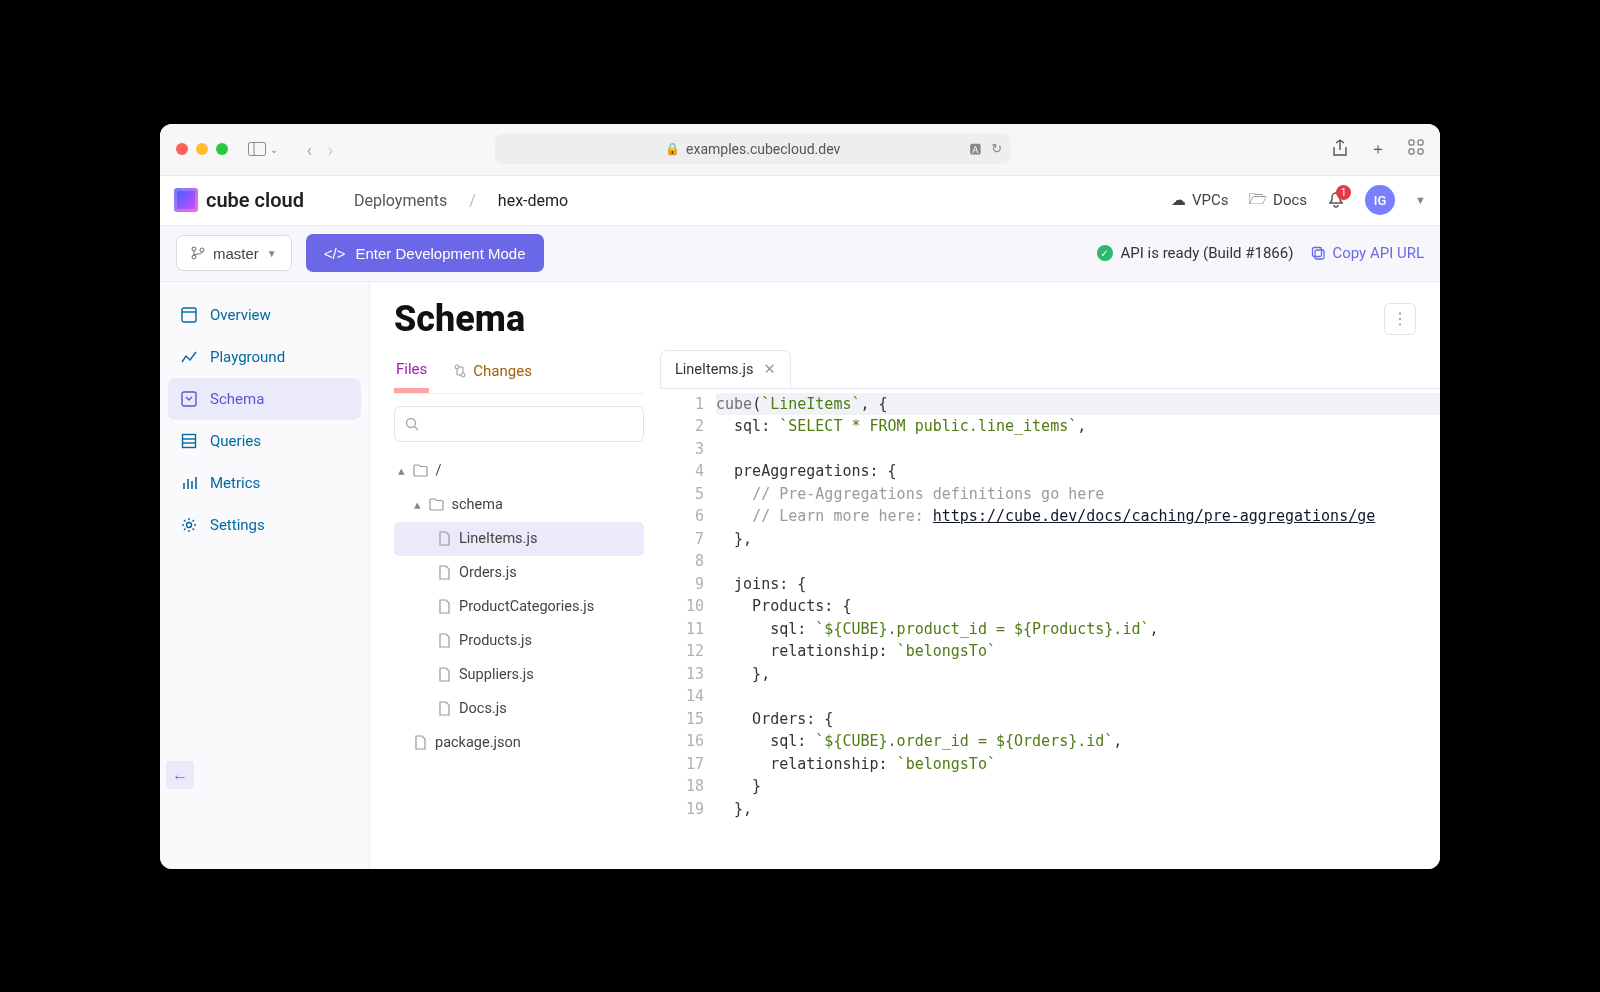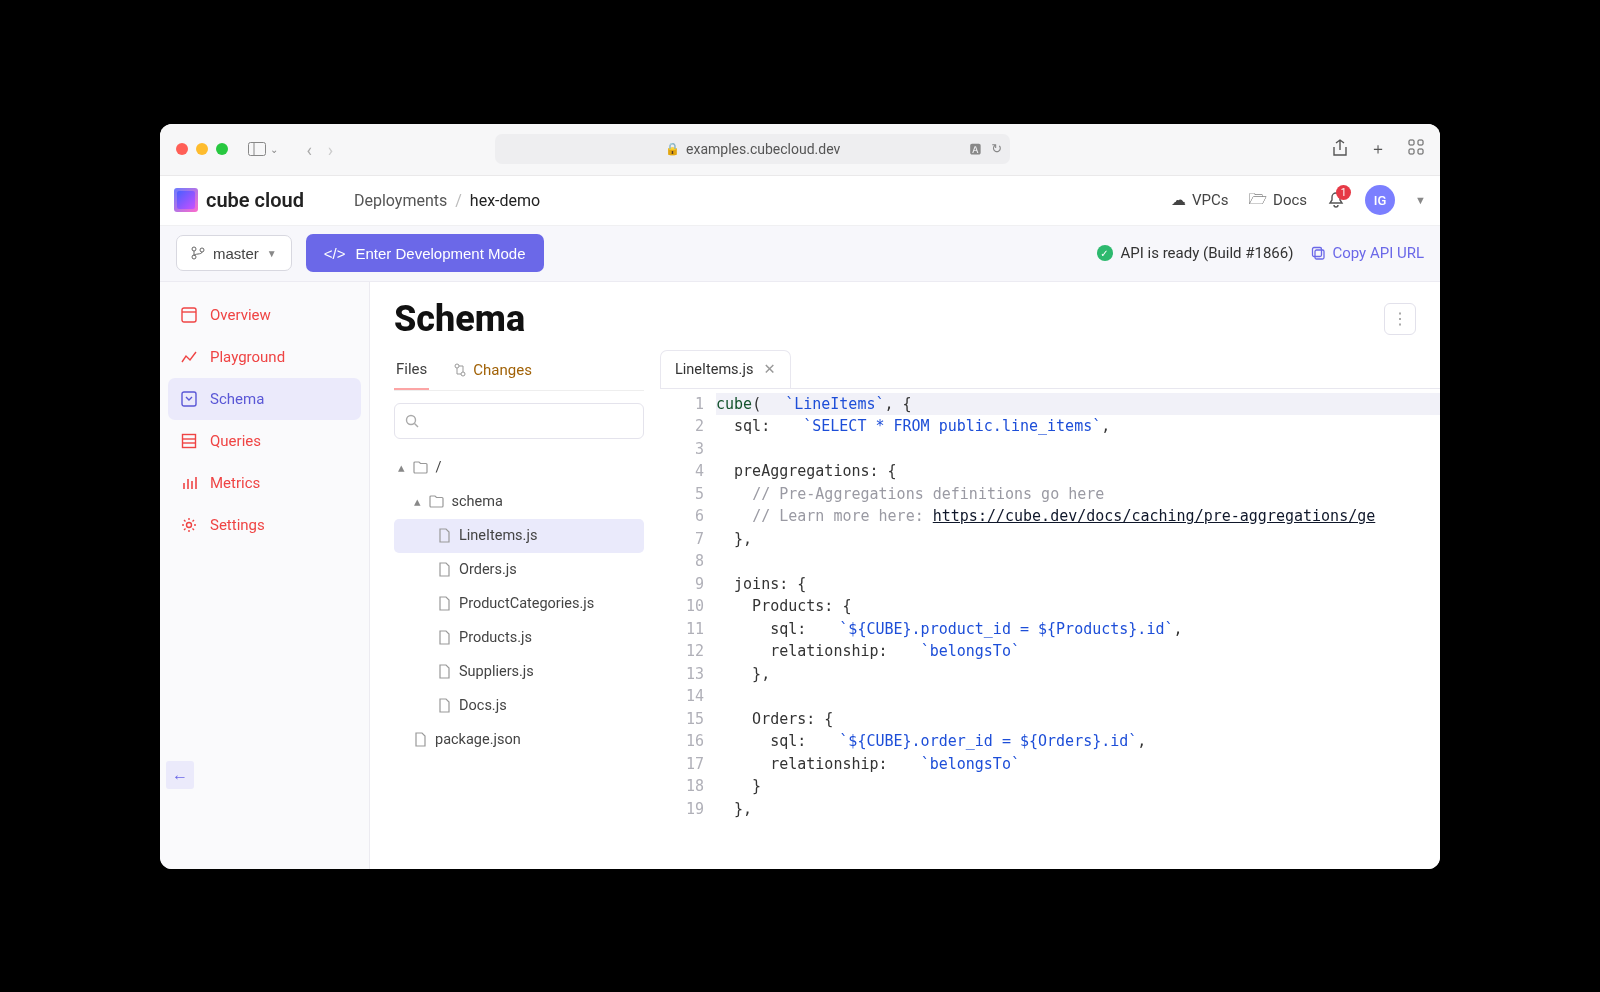--- a/index.html
+++ b/index.html
@@ -66,21 +66,21 @@
 .logo { display:flex; align-items:center; gap:8px; font-weight:600; font-size:20px; color:#222; }
 .logo-mark {
   width:24px; height:24px;
   background: linear-gradient(135deg,#6b7cff,#ff6bcb);
   border-radius:3px;
   position:relative;
 }
 .logo-mark::before{
   content:"";position:absolute;inset:3px;background:linear-gradient(135deg,#4a5fff,#c94fff);border-radius:2px;
 }
-.breadcrumb { margin-left: 50px; color:#555; font-size:16px; display:flex; gap:8px; align-items:center; }
+.breadcrumb { margin-left: 50px; color:#555; font-size:16px; display:flex; gap:22px; align-items:center; }
 .breadcrumb .sep { color:#bbb; }
 .breadcrumb .current { color:#222; }
 .header-right { margin-left:auto; display:flex; align-items:center; gap:20px; font-size:15px; color:#444; }
 .hr-item { display:flex; align-items:center; gap:6px; cursor:pointer; }
 .bell-wrap { position:relative; }
 .bell-badge {
   position:absolute; top:-6px; right:-6px;
   background:#e63946; color:#fff; font-size:10px;
   width:15px; height:15px; border-radius:50%;
   display:flex; align-items:center; justify-content:center;
@@ -120,21 +120,21 @@
   width: 210px;
   background:#fafafc;
   border-right:1px solid #ecebf1;
   padding:12px 8px;
   display:flex; flex-direction:column;
   position:relative;
 }
 .nav-item {
   height:42px; border-radius:7px;
   display:flex; align-items:center; gap:12px;
-  padding:0 12px; font-size:15px; color:#ef4444;
+  padding:0 12px; font-size:15px; color:#0369a1;
   cursor:pointer;
 }
 .nav-item.active { background:#ebeafb; color:#5a57d6; }
 .nav-icon { width:18px; display:flex; justify-content:center; }
 .collapse-btn {
   position:absolute; bottom:80px; left:6px;
   width:28px; height:28px; background:#ebeafb;
   display:flex; align-items:center; justify-content:center;
   border-radius:3px; color:#6b68e8; cursor:pointer;
 }
@@ -142,21 +142,21 @@
 .page-head { display:flex; align-items:center; justify-content:space-between; padding:16px 24px 10px; }
 .page-title { font-size:36px; font-weight:800; color:#111; }
 .more-btn {
   width:32px; height:32px; border:1px solid #e2e1eb; border-radius:6px;
   display:flex; align-items:center; justify-content:center; color:#999; cursor:pointer;
 }
 .content-row { flex:1; display:flex; min-height:0; }
 .file-pane { width:290px; padding:0 16px 0 24px; display:flex; flex-direction:column; }
 .file-tabs { display:flex; gap:22px; border-bottom:1px solid #eee; font-size:15px; }
 .file-tab { padding:10px 2px; color:#a16207; display:flex; align-items:center; gap:6px; cursor:pointer; }
-.file-tab.active { color:#404040; border-bottom:2px solid #fca5a5; }
+.file-tab.active { color:#a21caf; border-bottom:5px solid #fca5a5; }
 .search-wrap {
   margin-top:12px; height:36px; border:1px solid #e4e3ec; border-radius:6px;
   display:flex; align-items:center; padding:0 10px; color:#aaa;
 }
 .tree { margin-top:12px; font-size:14.5px; color:#444; overflow:auto; }
 .tree-row { height:34px; display:flex; align-items:center; gap:8px; border-radius:5px; cursor:pointer; }
 .tree-row.depth0 { padding-left:4px; }
 .tree-row.depth1 { padding-left:20px; }
 .tree-row.depth2 { padding-left:44px; }
 .tree-row.selected { background:#eaeafb; }
@@ -181,22 +181,22 @@
   border-top:1px solid #e8e7ef;
   overflow:hidden;
   background:#fff;
 }
 .gutter {
   width:56px; text-align:right; color:#b0b0b8;
   padding:4px 12px 4px 0;
 }
 .code { flex:1; padding:4px 0; white-space:pre; color:#333; overflow:hidden;}
 .code .line1bg { background:#f1f1f8; display:block; }
-.tok-fn { color:#14532d; }
-.tok-str { color:#1d4ed8;margin-left:24px; }
+.tok-fn { color:#737373; }
+.tok-str { color:#4d7c0f; }
 .tok-cmt { color:#9a9aa3; }
 .tok-url { color:#0f172a; text-decoration:underline; }
 .caret-down { font-size:10px; }
 svg { display:block; }
 </style>
 </head>
 <body>
 
 <div class="window">
 

